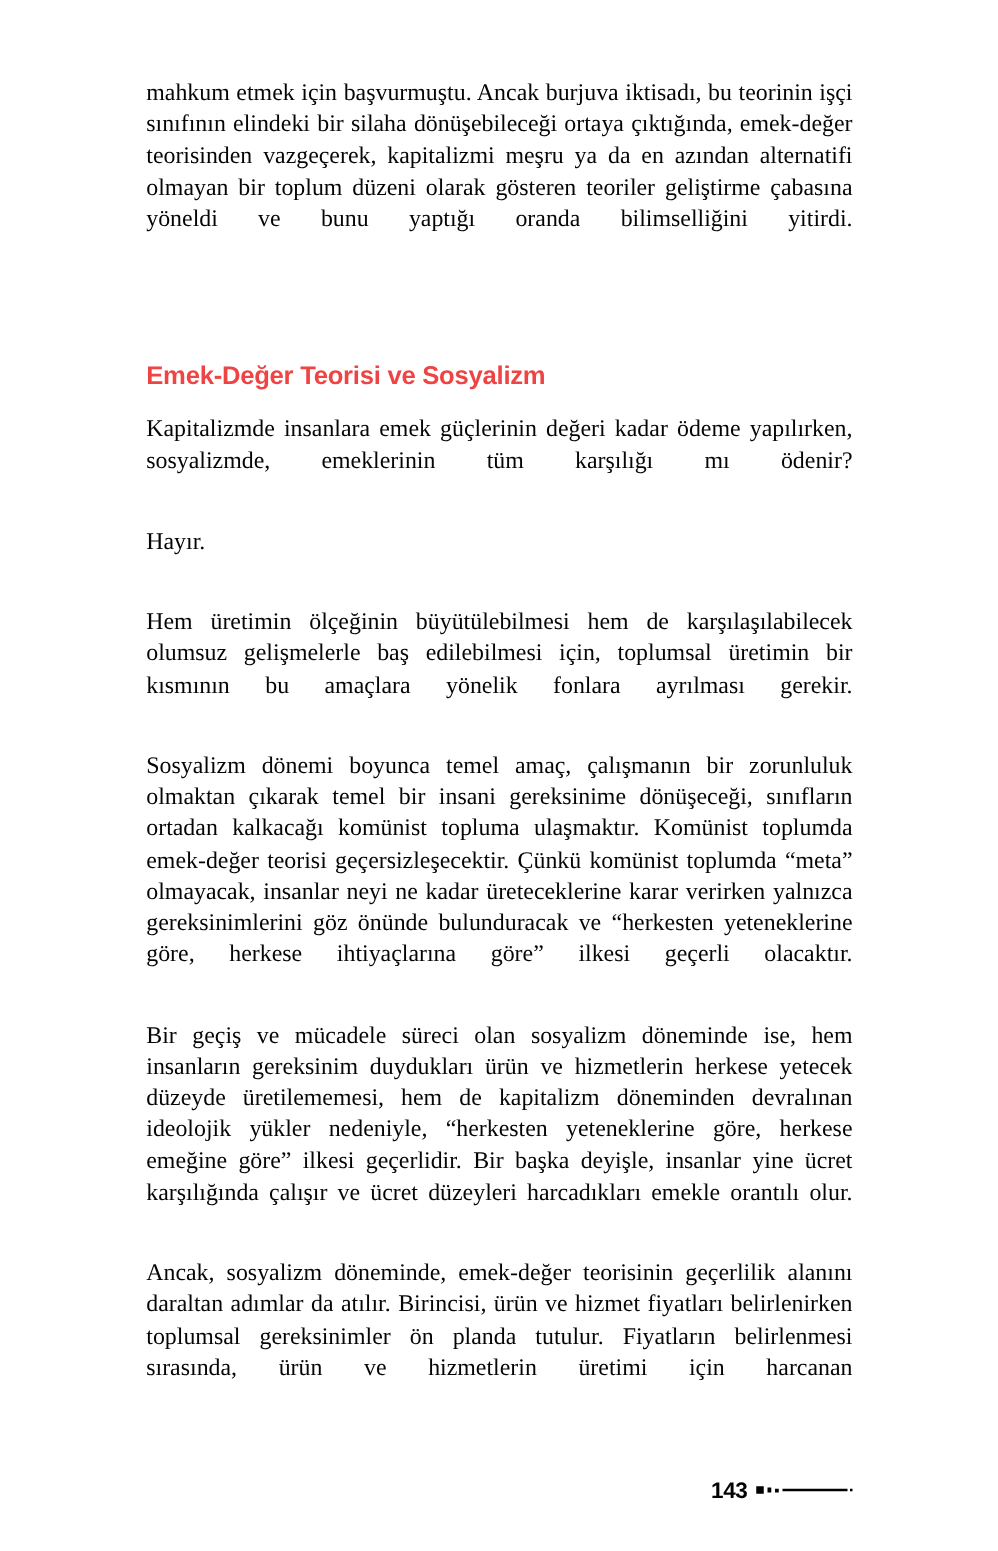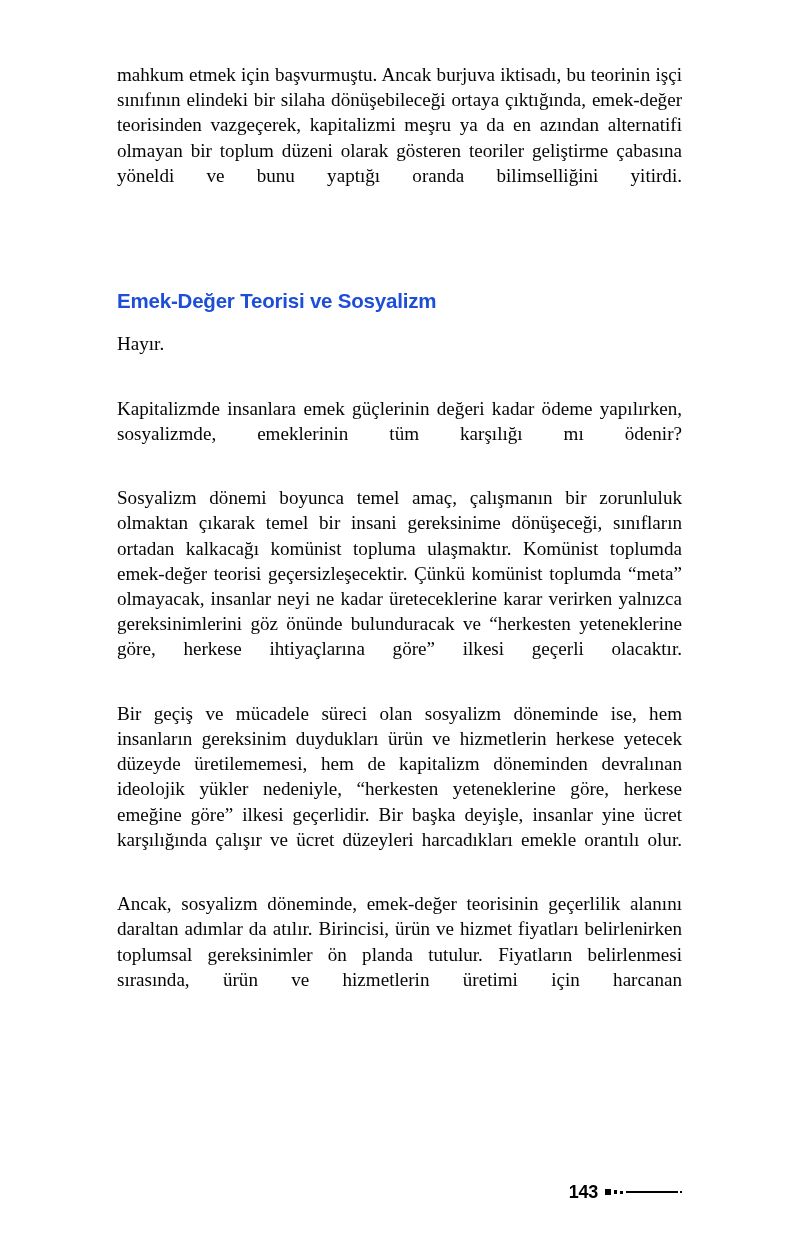--- a/index.html
+++ b/index.html
@@ -53,21 +53,21 @@
   }
 
   h2.section-heading {
     margin: 0;
     padding: 0;
     font-family: "Liberation Sans", "DejaVu Sans", sans-serif;
     font-weight: bold;
     font-size: 20.5px;
     line-height: 24px;
     letter-spacing: -0.2px;
-    color: #1d4ed8;
+    color: #ef4444;
     text-align: left;
   }
 
   .heading-block {
     margin: 0 0 10px 0;
     padding-top: 62px;
   }
 
   .gap-after-heading {
     height: 8px;
@@ -145,24 +145,25 @@
 
     <p class="body-par">mahkum etmek için başvurmuştu. Ancak burjuva iktisadı, bu teorinin işçi sınıfının elindeki bir silaha dönüşebileceği ortaya çıktığında, emek-değer teorisinden vazgeçerek, kapitalizmi meşru ya da en azından alternatifi olmayan bir toplum düzeni olarak gösteren teoriler geliştirme çabasına yöneldi ve bunu yaptığı oranda bilimselliğini yitirdi.</p>
 
 
     <div class="heading-block">
       <h2 class="section-heading">Emek-Değer Teorisi ve Sosyalizm</h2>
     </div>
 
     <div class="gap-after-heading"></div>
 
+    <p class="body-par">Kapitalizmde insanlara emek güçlerinin değeri kadar ödeme yapılırken, sosyalizmde, emeklerinin tüm karşılığı mı ödenir?</p>
+
     <p class="body-par">Hayır.</p>
 
-    <p class="body-par">Kapitalizmde insanlara emek güçlerinin değeri kadar ödeme yapılırken, sosyalizmde, emeklerinin tüm karşılığı mı ödenir?</p>
-
+    <p class="body-par">Hem üretimin ölçeğinin büyütülebilmesi hem de karşılaşılabilecek olumsuz gelişmelerle baş edilebilmesi için, toplumsal üretimin bir kısmının bu amaçlara yönelik fonlara ayrılması gerekir.</p>
 
     <p class="body-par">Sosyalizm dönemi boyunca temel amaç, çalışmanın bir zorunluluk olmaktan çıkarak temel bir insani gereksinime dönüşeceği, sınıfların ortadan kalkacağı komünist topluma ulaşmaktır. Komünist toplumda emek-değer teorisi geçersizleşecektir. Çünkü komünist toplumda “meta” olmayacak, insanlar neyi ne kadar üreteceklerine karar verirken yalnızca gereksinimlerini göz önünde bulunduracak ve “herkesten yeteneklerine göre, herkese ihtiyaçlarına göre” ilkesi geçerli olacaktır.</p>
 
     <p class="body-par">Bir geçiş ve mücadele süreci olan sosyalizm döneminde ise, hem insanların gereksinim duydukları ürün ve hizmetlerin herkese yetecek düzeyde üretilememesi, hem de kapitalizm döneminden devralınan ideolojik yükler nedeniyle, “herkesten yeteneklerine göre, herkese emeğine göre” ilkesi geçerlidir. Bir başka deyişle, insanlar yine ücret karşılığında çalışır ve ücret düzeyleri harcadıkları emekle orantılı olur.</p>
 
 
     <p class="body-par">Ancak, sosyalizm döneminde, emek-değer teorisinin geçerlilik alanını daraltan adımlar da atılır. Birincisi, ürün ve hizmet fiyatları belirlenirken toplumsal gereksinimler ön planda tutulur. Fiyatların belirlenmesi sırasında, ürün ve hizmetlerin üretimi için harcanan</p>
 
   </div>
 

